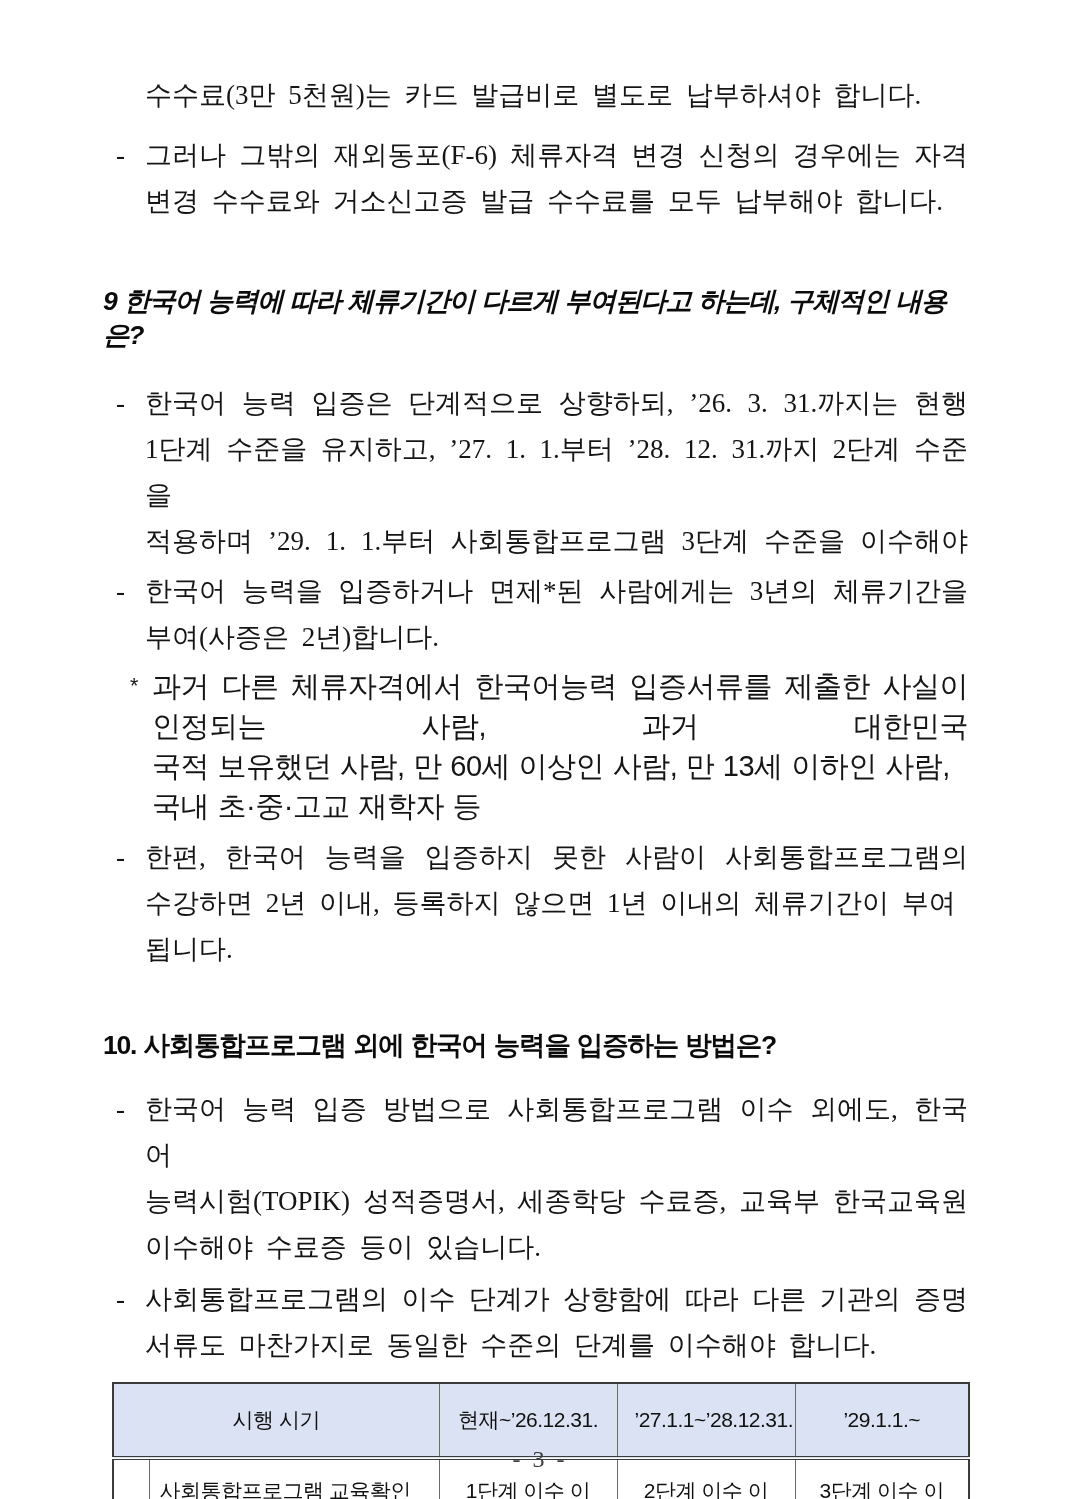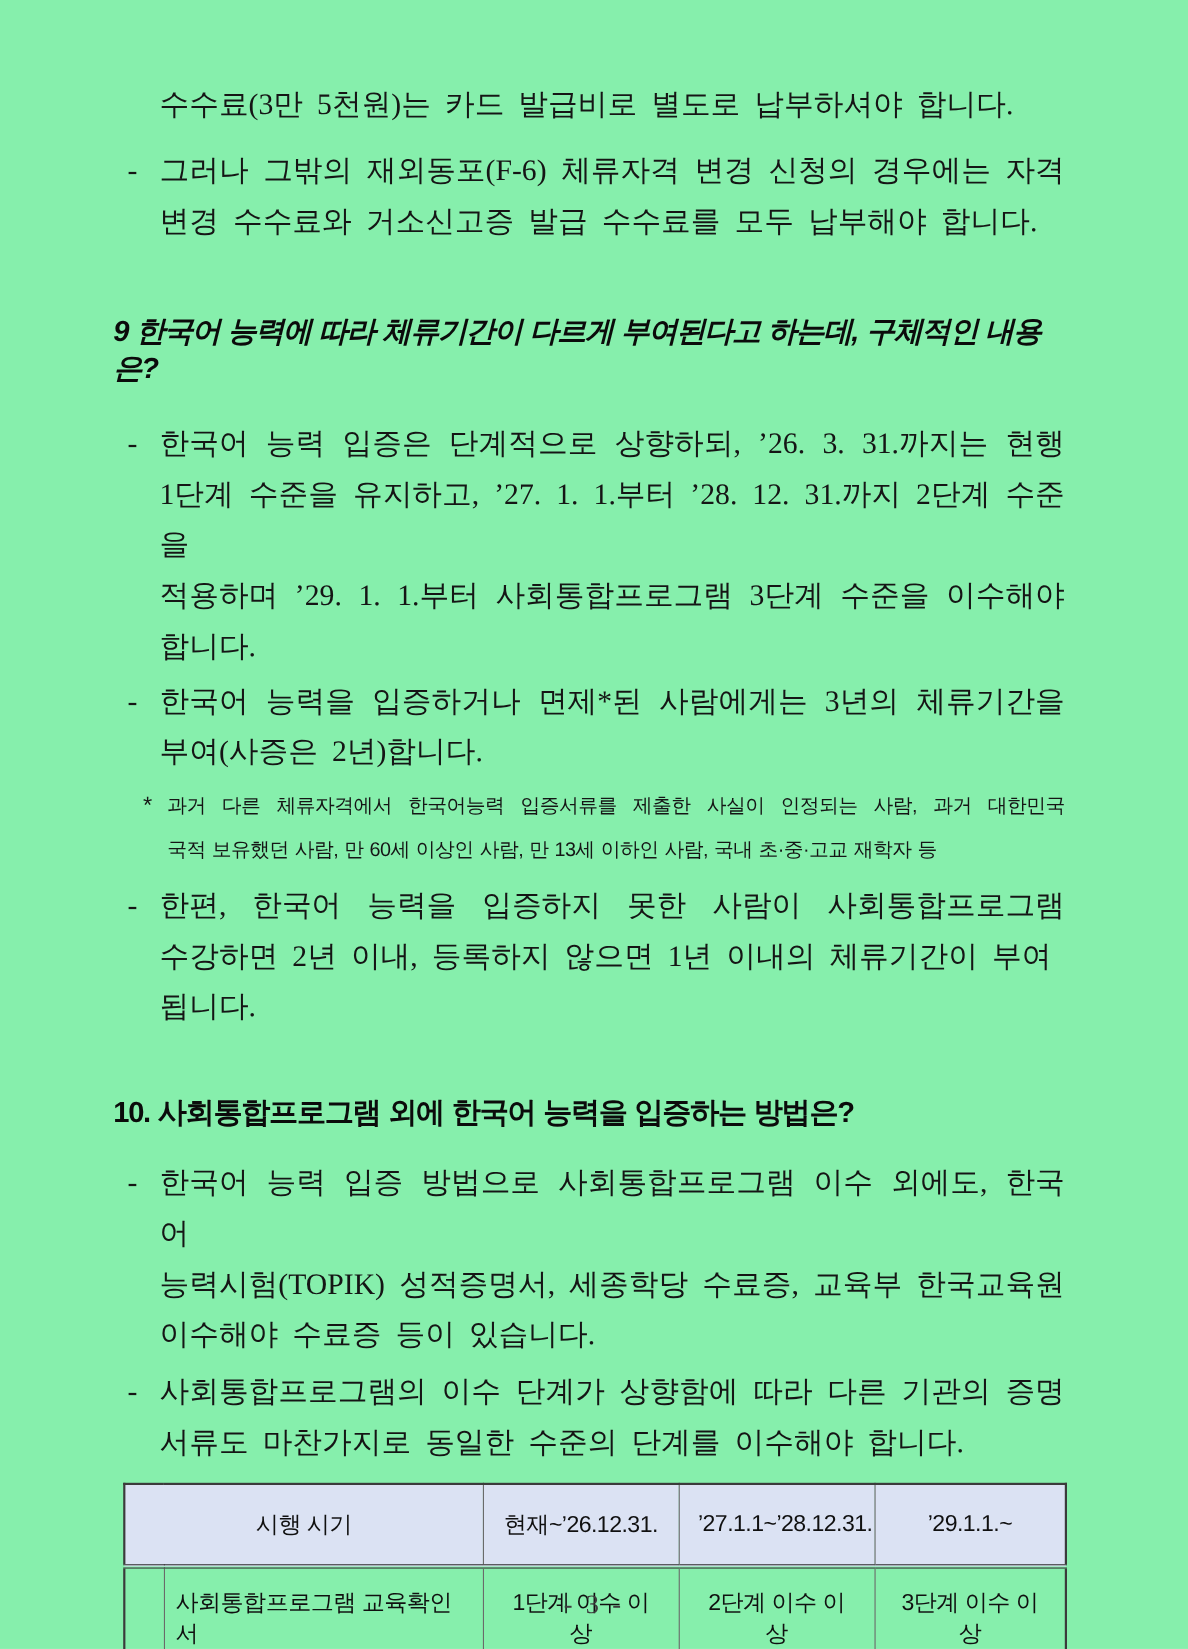--- a/index.html
+++ b/index.html
@@ -1,21 +1,21 @@
 <!DOCTYPE html>
 <html><head>
 <meta charset="utf-8">
 <style>
   html, body { margin: 0; padding: 0; background: #e8e8e8; }
   .page {
     position: relative;
     width: 1080px;
     height: 1499px;
     margin: 0 auto;
-    background: #86efac;
+    background: #ffffff;
     color: #151515;
     font-family: "Liberation Serif", serif;
     overflow: hidden;
   }
   .content { padding: 72px 112px 0 112px; }
 
   
   .para { margin: 0; }
   .cont-para { padding-left: 33px; }
   .ln {
@@ -48,21 +48,21 @@
   .footnote {
     position: relative;
     padding-left: 40px;
     font-family: "Liberation Sans", sans-serif;
     letter-spacing: -0.5px;
   }
   .footnote .star {
     position: absolute; left: 18px; top: 0;
     font-size: 21.5px; line-height: 40px;
   }
-  .footnote .fln { font-size: 18px; line-height: 40px; word-spacing: 1px; }
+  .footnote .fln { font-size: 29px; line-height: 40px; word-spacing: 1px; }
 
   
   .doc-table {
     width: 856px;
     margin-top: 2px;
     border-collapse: collapse;
     table-layout: fixed;
     font-family: "Liberation Sans", sans-serif;
     font-size: 21px;
     letter-spacing: -0.5px;
@@ -119,38 +119,37 @@
       <div class="ln">변경 수수료와 거소신고증 발급 수수료를 모두 납부해야 합니다.</div>
     </div>
 
     <h2 class="heading mt-q9">9 한국어 능력에 따라 체류기간이 다르게 부여된다고 하는데, 구체적인 내용은?</h2>
 
     <div class="bullet mt-q9b1">
       <span class="dash">-</span>
       <div class="ln jl">한국어 능력 입증은 단계적으로 상향하되, ’26. 3. 31.까지는 현행</div>
       <div class="ln jl">1단계 수준을 유지하고, ’27. 1. 1.부터 ’28. 12. 31.까지 2단계 수준을</div>
       <div class="ln jl">적용하며 ’29. 1. 1.부터 사회통합프로그램 3단계 수준을 이수해야</div>
-      <div class="ln">합니다.</div>
     </div>
 
     <div class="bullet mt-q9b2">
       <span class="dash">-</span>
       <div class="ln jl">한국어 능력을 입증하거나 면제*된 사람에게는 3년의 체류기간을</div>
       <div class="ln">부여(사증은 2년)합니다.</div>
     </div>
 
     <div class="footnote mt-foot">
       <span class="star">*</span>
       <div class="fln jl">과거 다른 체류자격에서 한국어능력 입증서류를 제출한 사실이 인정되는 사람, 과거 대한민국</div>
       <div class="fln">국적 보유했던 사람, 만 60세 이상인 사람, 만 13세 이하인 사람, 국내 초·중·고교 재학자 등</div>
     </div>
 
     <div class="bullet mt-q9b3">
       <span class="dash">-</span>
-      <div class="ln jl">한편, 한국어 능력을 입증하지 못한 사람이 사회통합프로그램</div>
+      <div class="ln jl">한편, 한국어 능력을 입증하지 못한 사람이 사회통합프로그램의</div>
       <div class="ln">수강하면 2년 이내, 등록하지 않으면 1년 이내의 체류기간이 부여됩니다.</div>
     </div>
 
     <h2 class="heading mt-q10">10. 사회통합프로그램 외에 한국어 능력을 입증하는 방법은?</h2>
 
     <div class="bullet mt-q10b1">
       <span class="dash">-</span>
       <div class="ln jl">한국어 능력 입증 방법으로 사회통합프로그램 이수 외에도, 한국어</div>
       <div class="ln jl">능력시험(TOPIK) 성적증명서, 세종학당 수료증, 교육부 한국교육원</div>
       <div class="ln">이수해야 수료증 등이 있습니다.</div>

